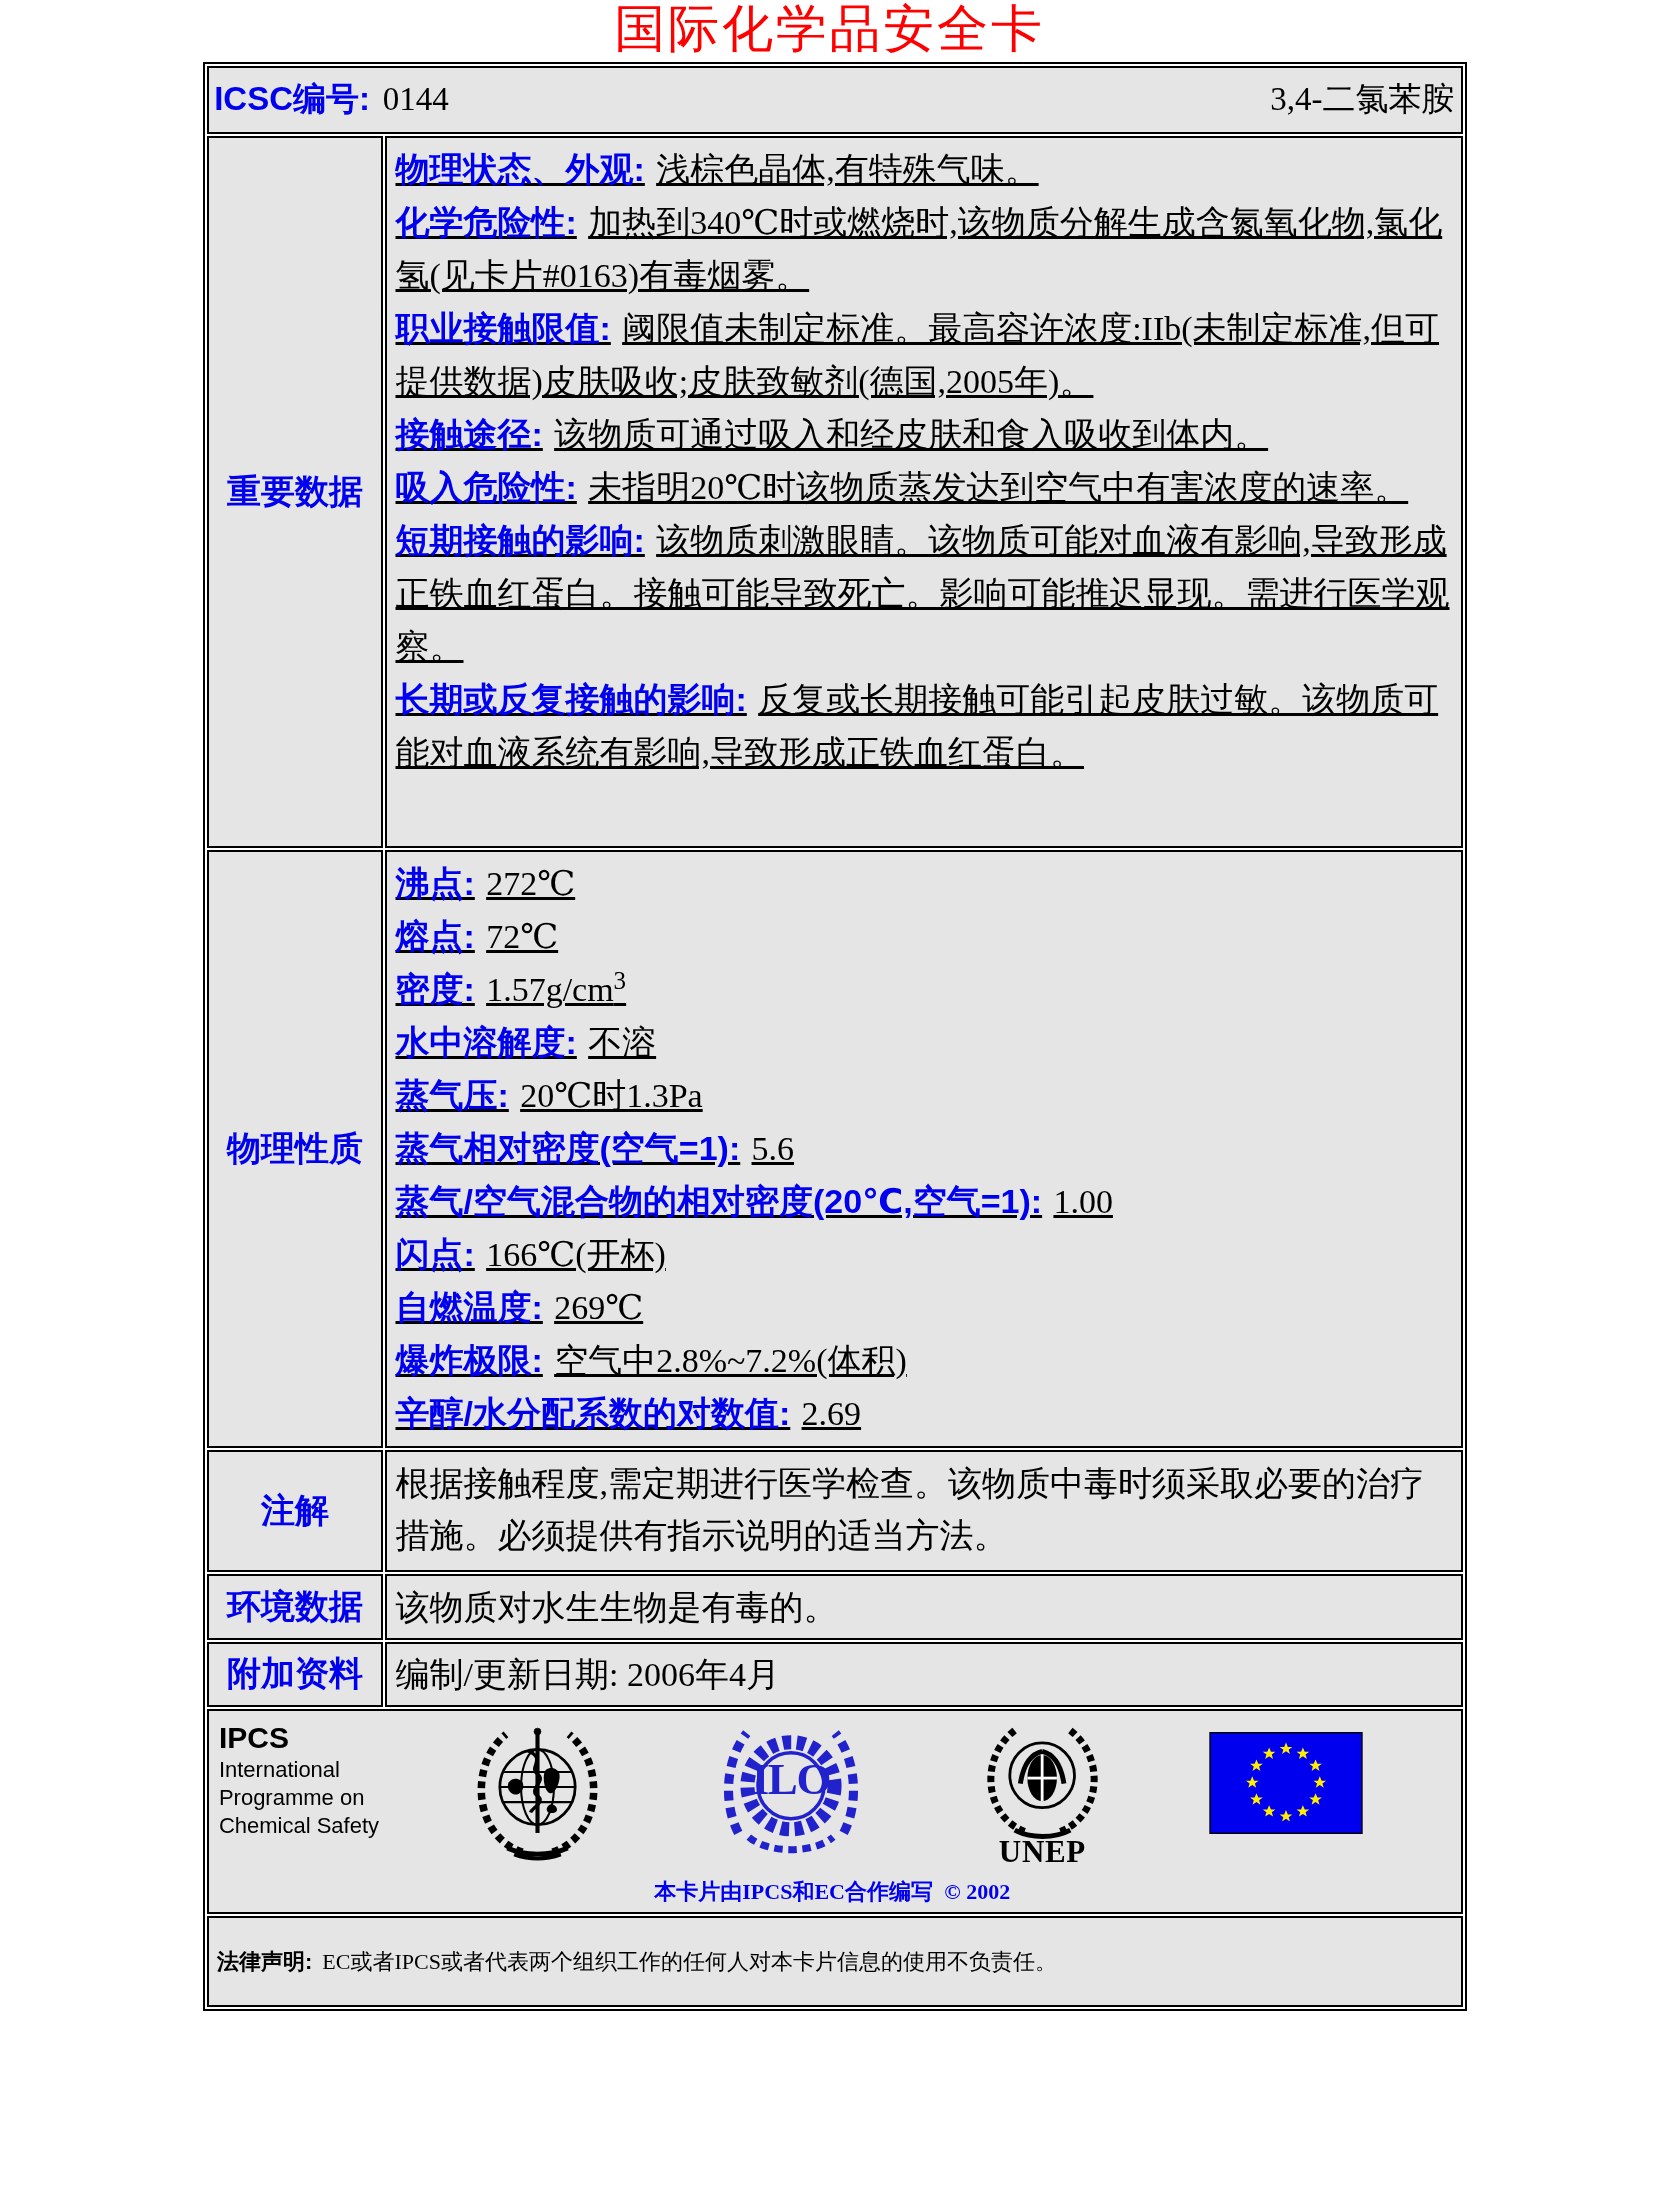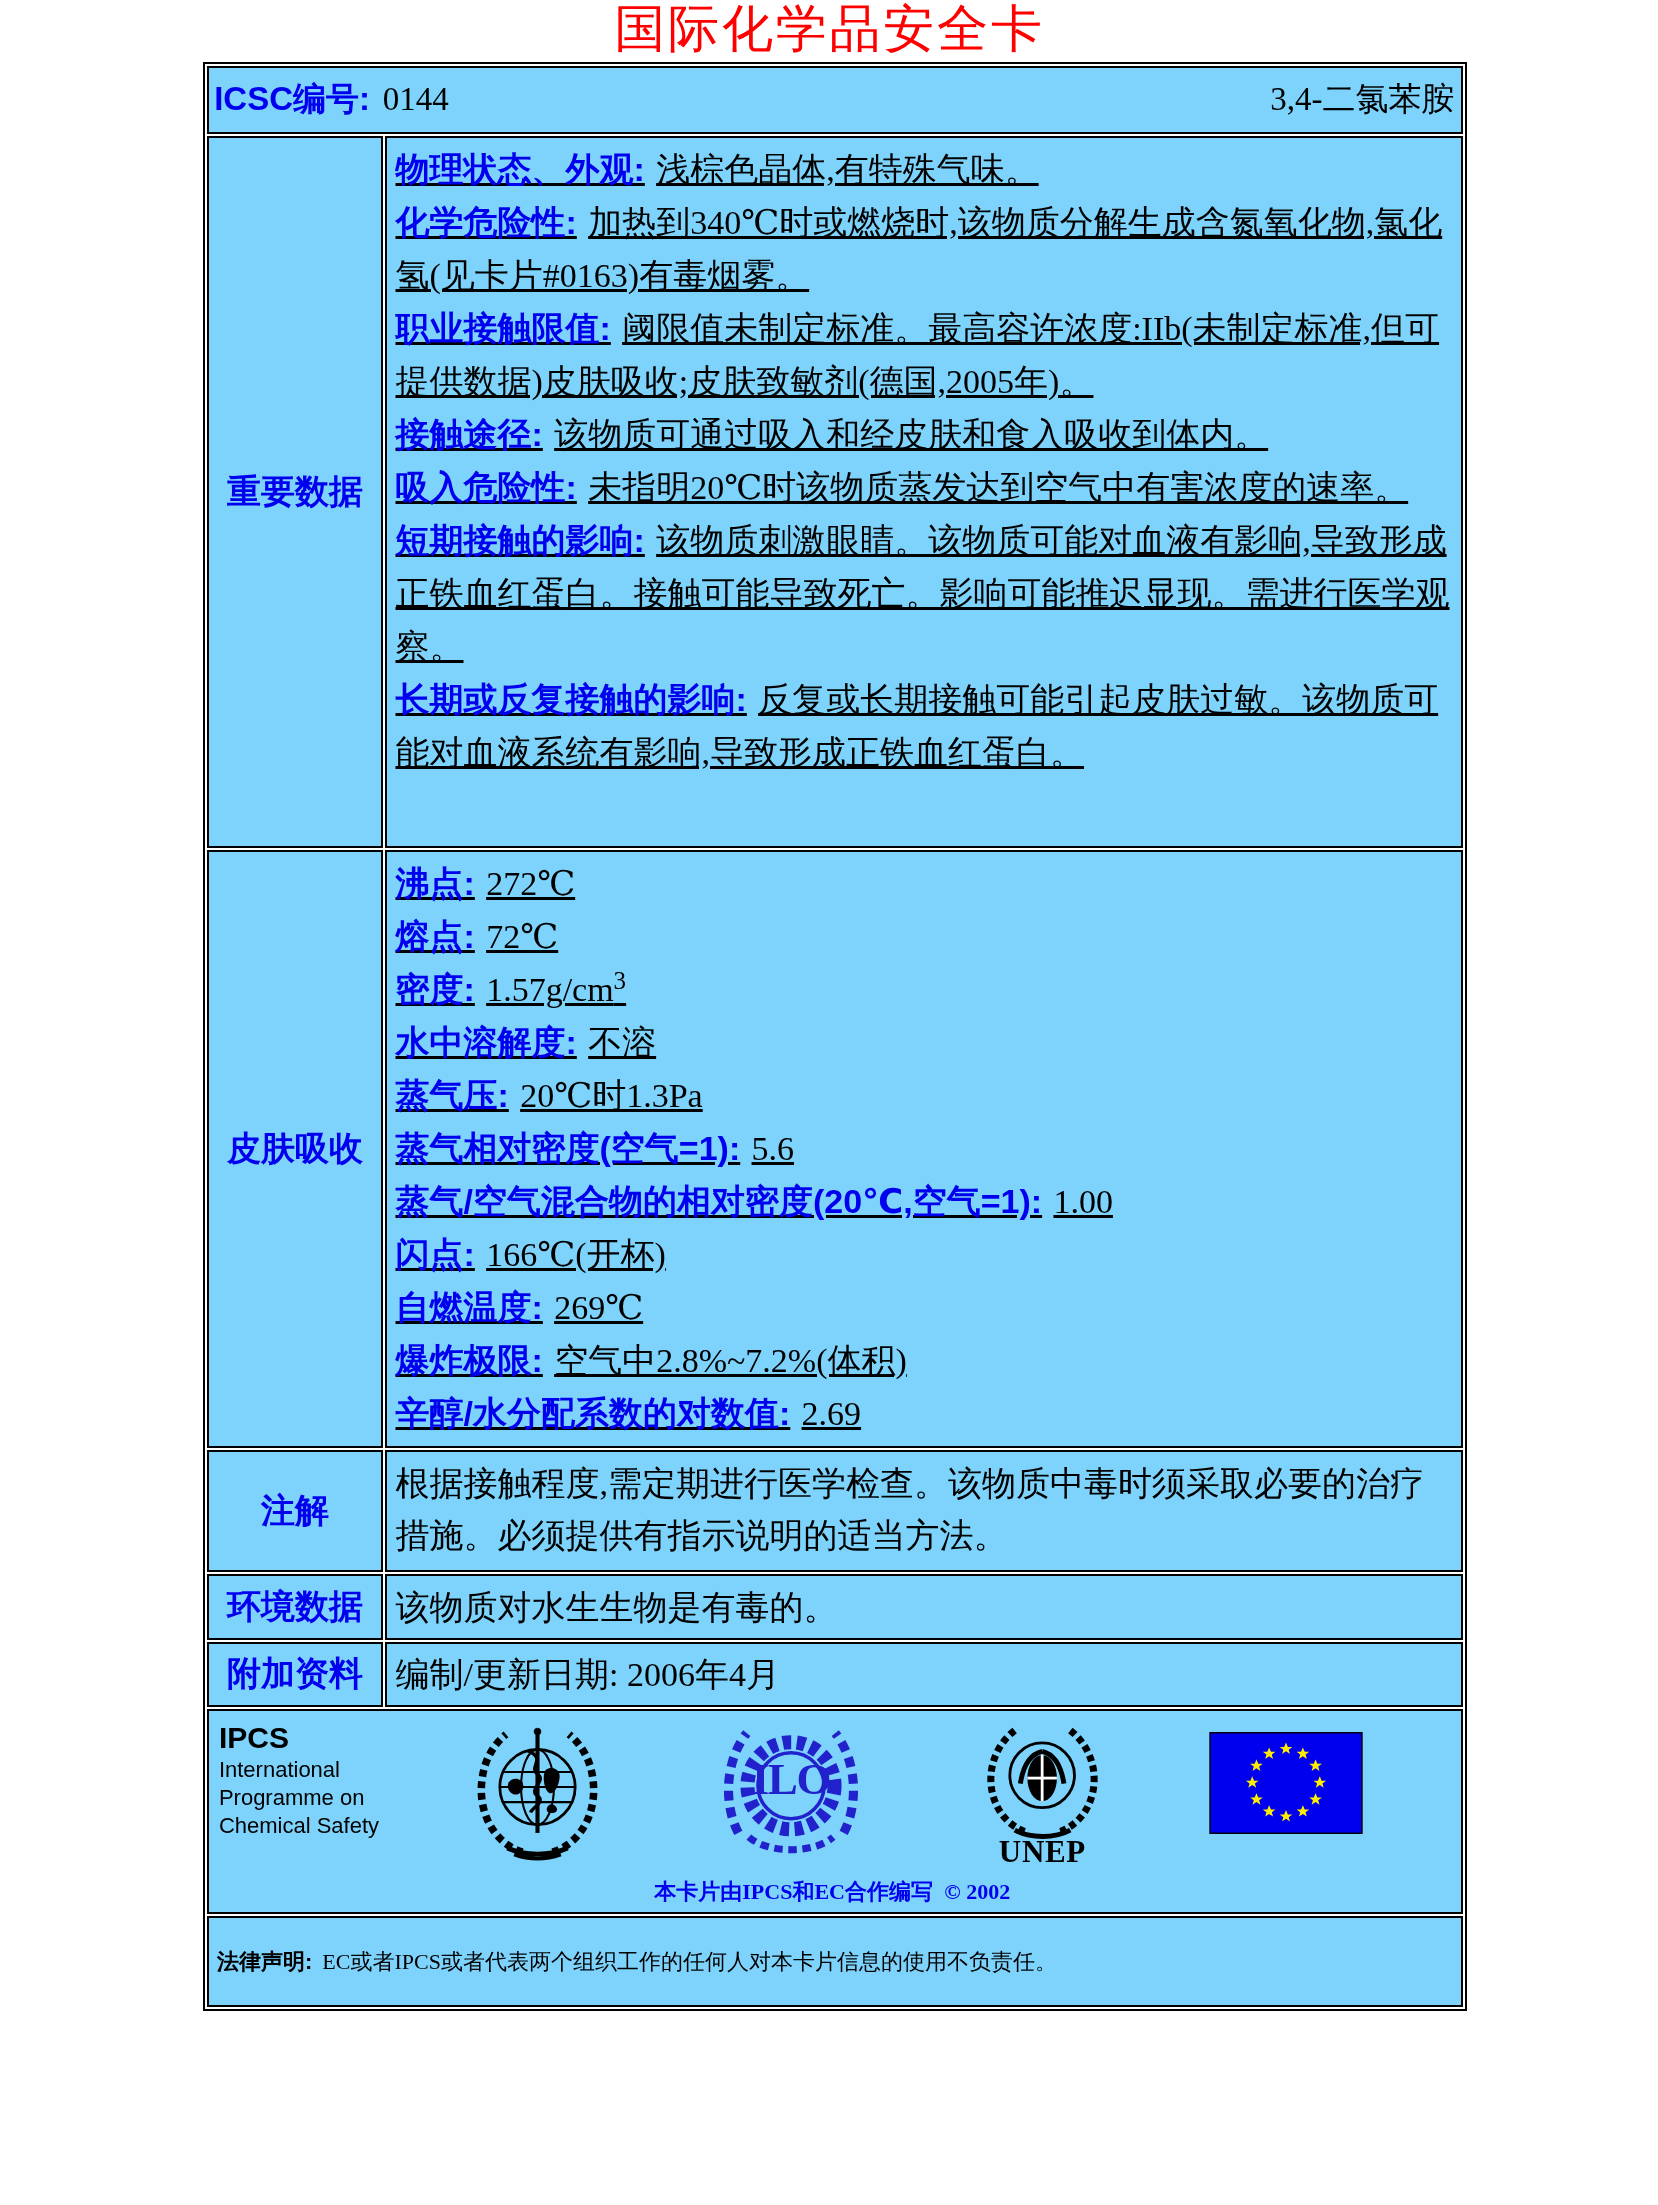--- a/index.html
+++ b/index.html
@@ -13,21 +13,21 @@
     font-size:51px;line-height:56px;font-weight:normal;color:#ff0000;
     font-family:"Liberation Serif","DejaVu Serif",serif;
     letter-spacing:2.8px;
   }
   table.card{
     margin-left:203px;margin-top:4.2px;
     width:1264px;table-layout:fixed;
     border-collapse:separate;border-spacing:2.1px;
     border:2.1px solid #000;background:#fff;
   }
-  td{border:2.8px solid #000;background:#7dd3fc;overflow:hidden;}
+  td{border:2.8px solid #000;background:#e5e5e5;overflow:hidden;}
   col.lab{width:176px;}
   td.seclabel{
     text-align:center;vertical-align:middle;
     color:#0000ee;font-weight:bold;font-size:34px;
     font-family:"Liberation Sans","DejaVu Sans",sans-serif;
     padding:0;
   }
   td.content{vertical-align:top;padding:5.6px 11.3px 5.6px 8.5px;font-size:34px;}
   td.vmid{vertical-align:middle;}
   .hdr-flex{display:flex;justify-content:space-between;align-items:center;padding:0 5.6px 0 4.2px;font-size:33px;}
@@ -113,21 +113,21 @@
       <p class="row"><span class="plabel">化学危险性:</span><span>加热到340℃时或燃烧时,该物质分解生成含氮氧化物,氯化氢(见卡片#0163)有毒烟雾。</span></p>
       <p class="row"><span class="plabel">职业接触限值:</span><span>阈限值未制定标准。最高容许浓度:IIb(未制定标准,但可提供数据)皮肤吸收;皮肤致敏剂(德国,2005年)。</span></p>
       <p class="row"><span class="plabel">接触途径:</span><span>该物质可通过吸入和经皮肤和食入吸收到体内。</span></p>
       <p class="row"><span class="plabel">吸入危险性:</span><span>未指明20℃时该物质蒸发达到空气中有害浓度的速率。</span></p>
       <p class="row"><span class="plabel">短期接触的影响:</span><span>该物质刺激眼睛。该物质可能对血液有影响,导致形成正铁血红蛋白。接触可能导致死亡。影响可能推迟显现。需进行医学观察。</span></p>
       <p class="row"><span class="plabel">长期或反复接触的影响:</span><span>反复或长期接触可能引起皮肤过敏。该物质可能对血液系统有影响,导致形成正铁血红蛋白。</span></p>
     </td>
   </tr>
 
   <tr>
-    <td class="seclabel">皮肤吸收</td>
+    <td class="seclabel">物理性质</td>
     <td class="content phys" style="height:571px">
       <p class="row"><span class="plabel">沸点:</span><span>272℃</span></p>
       <p class="row"><span class="plabel">熔点:</span><span>72℃</span></p>
       <p class="row"><span class="plabel">密度:</span><span>1.57g/cm</span><sup class="den">3</sup></p>
       <p class="row"><span class="plabel">水中溶解度:</span><span>不溶</span></p>
       <p class="row"><span class="plabel">蒸气压:</span><span>20℃时1.3Pa</span></p>
       <p class="row"><span class="plabel">蒸气相对密度(空气=1):</span><span>5.6</span></p>
       <p class="row"><span class="plabel">蒸气/空气混合物的相对密度(20℃,空气=1):</span><span>1.00</span></p>
       <p class="row"><span class="plabel">闪点:</span><span>166℃(开杯)</span></p>
       <p class="row"><span class="plabel">自燃温度:</span><span>269℃</span></p>

